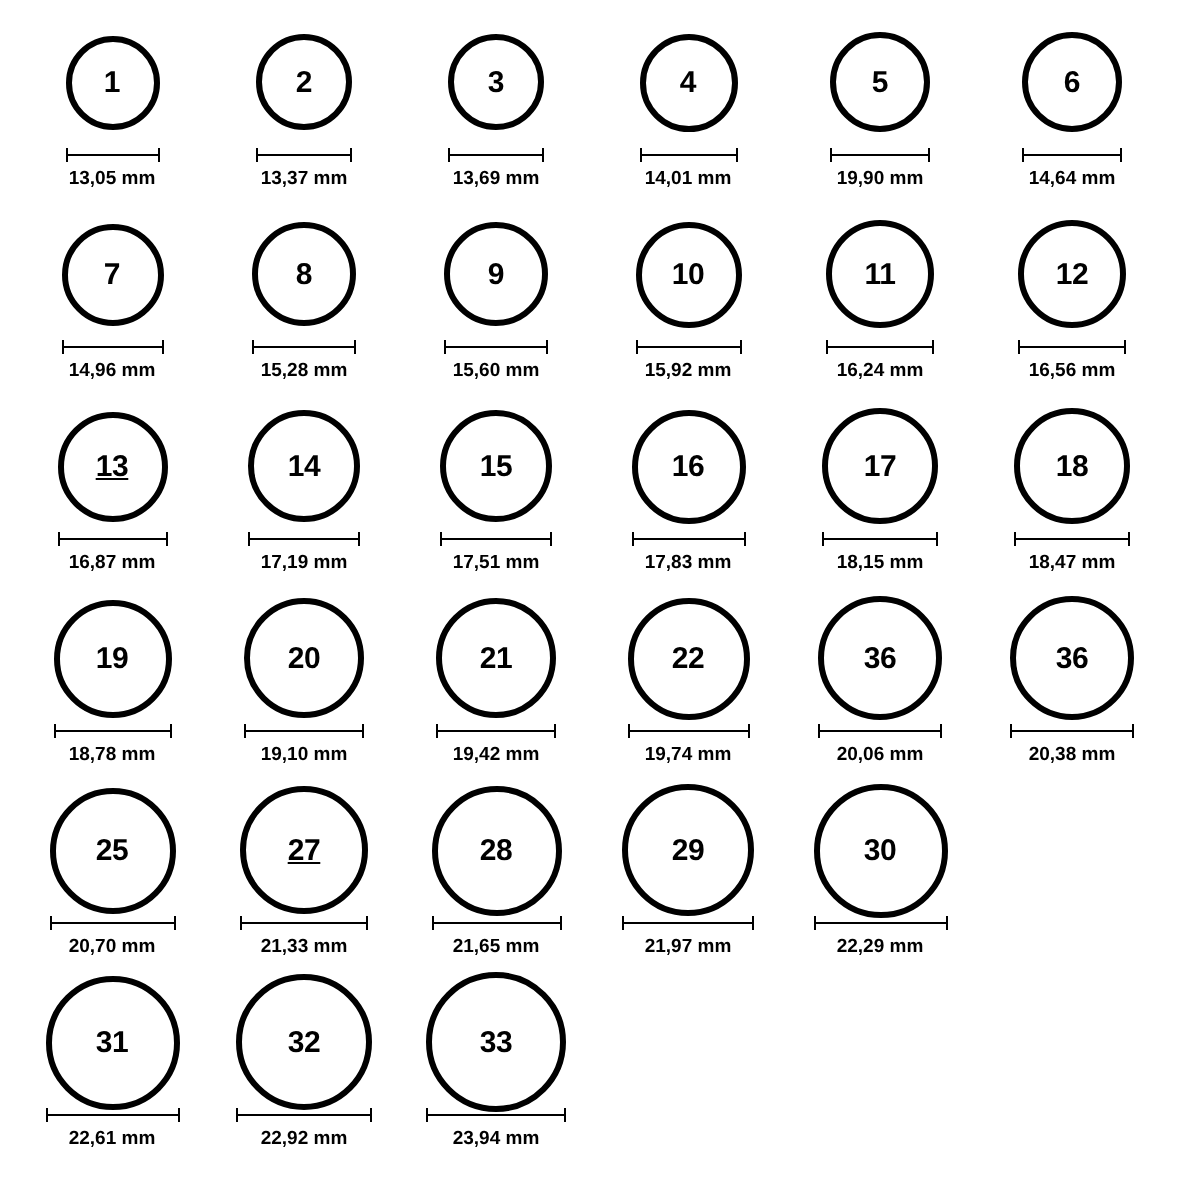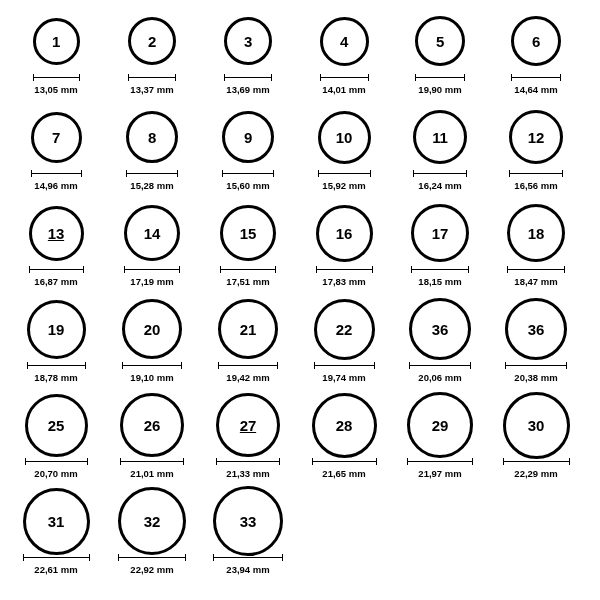--- a/index.html
+++ b/index.html
@@ -456,34 +456,20 @@
         <div class="dim">
           <div class="dim-line" style="width: 63px;">
             <span class="tick-l"></span>
             <span class="tick-r"></span>
           </div>
         </div>
         <div class="mm">20,70 mm</div>
       </div>
       <div class="cell">
         <div class="ring-wrap">
-          <div class="ring" style="width: 64px; height: 64px;">
-            <span class="ring-num">26</span>
-          </div>
-        </div>
-        <div class="dim">
-          <div class="dim-line" style="width: 64px;">
-            <span class="tick-l"></span>
-            <span class="tick-r"></span>
-          </div>
-        </div>
-        <div class="mm">21,01 mm</div>
-      </div>
-      <div class="cell">
-        <div class="ring-wrap">
           <div class="ring" style="width: 64px; height: 64px; text-decoration: underline;">
             <span class="ring-num">27</span>
           </div>
         </div>
         <div class="dim">
           <div class="dim-line" style="width: 64px;">
             <span class="tick-l"></span>
             <span class="tick-r"></span>
           </div>
         </div>

